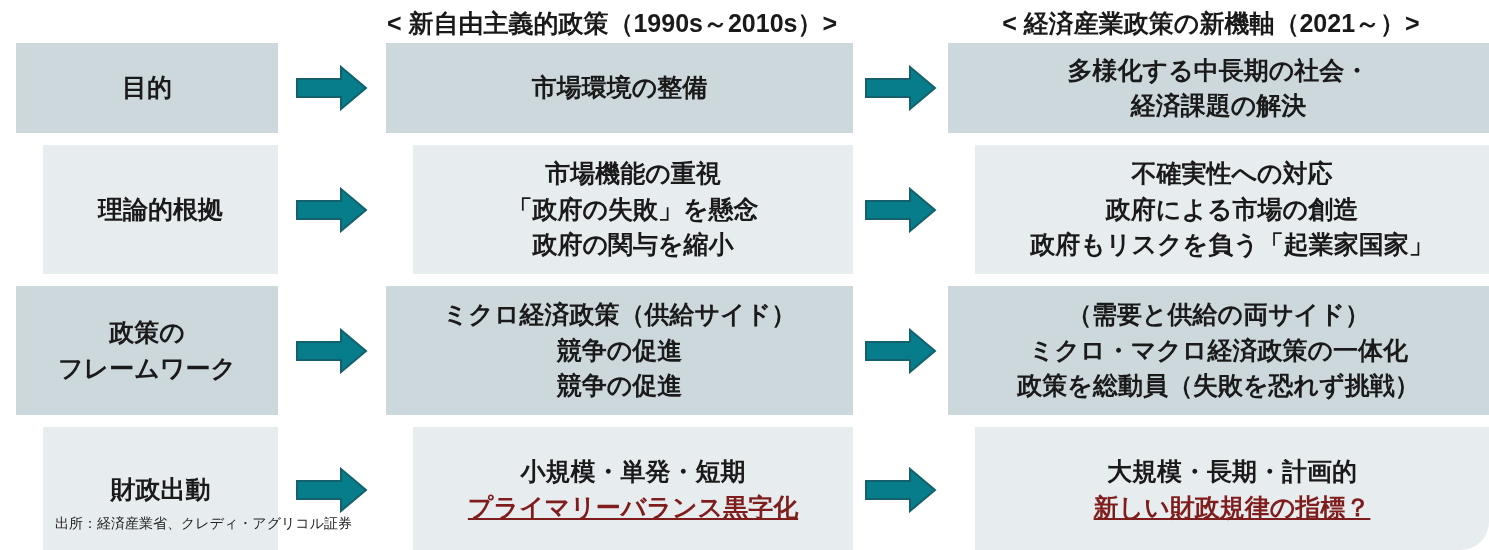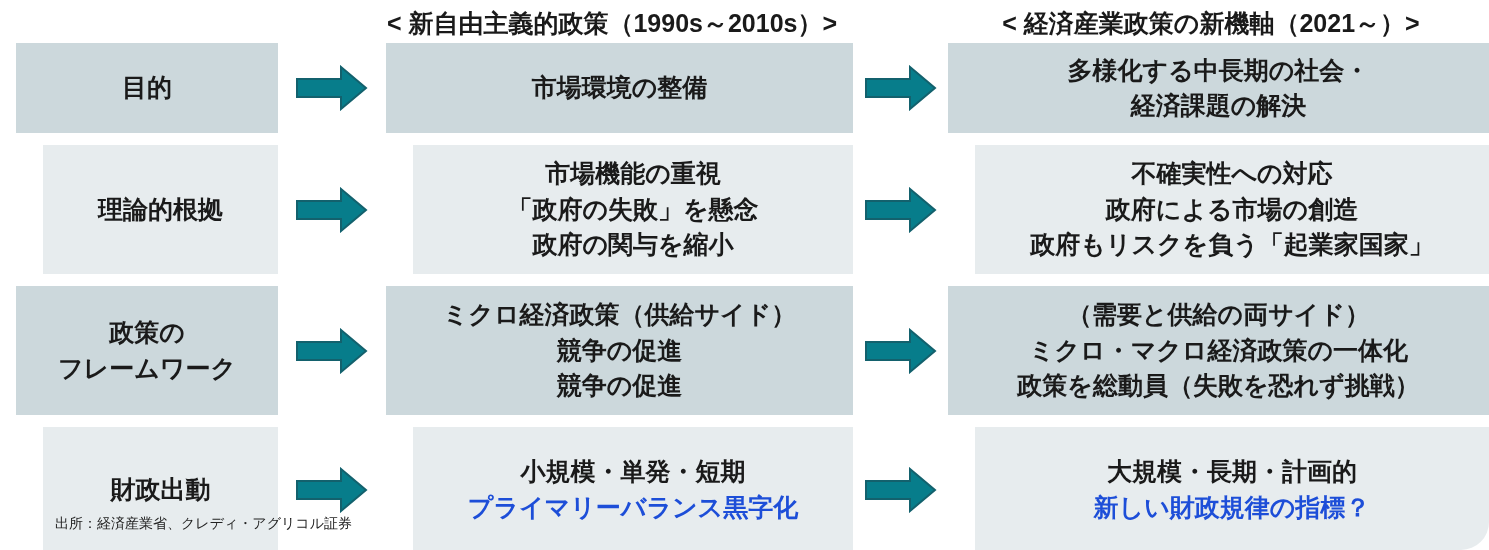--- a/index.html
+++ b/index.html
@@ -24,21 +24,21 @@
   }
   .cell {
     display:flex; flex-direction:column; justify-content:center; align-items:center;
     text-align:center; font-weight:bold; font-size:25px; line-height:1.42;
     color:#1a1a1a;
   }
   .dark  { background:#ccd8dc; }
   .light { background:#e7ecee;margin-left:27px; }
   .acell { display:flex; align-items:center; justify-content:center; background:transparent; }
   .arrow { display:block; }
-  .red   { color:#1d4ed8; }
+  .red   { color:#7f1d1d;text-decoration:underline; }
   .source {
     position:absolute; left:55px; top:515px; font-size:14px; color:#222;
     font-weight:normal; white-space:nowrap;
   }
 </style>
 </head>
 <body>
 
 <div class="canvas">
 

